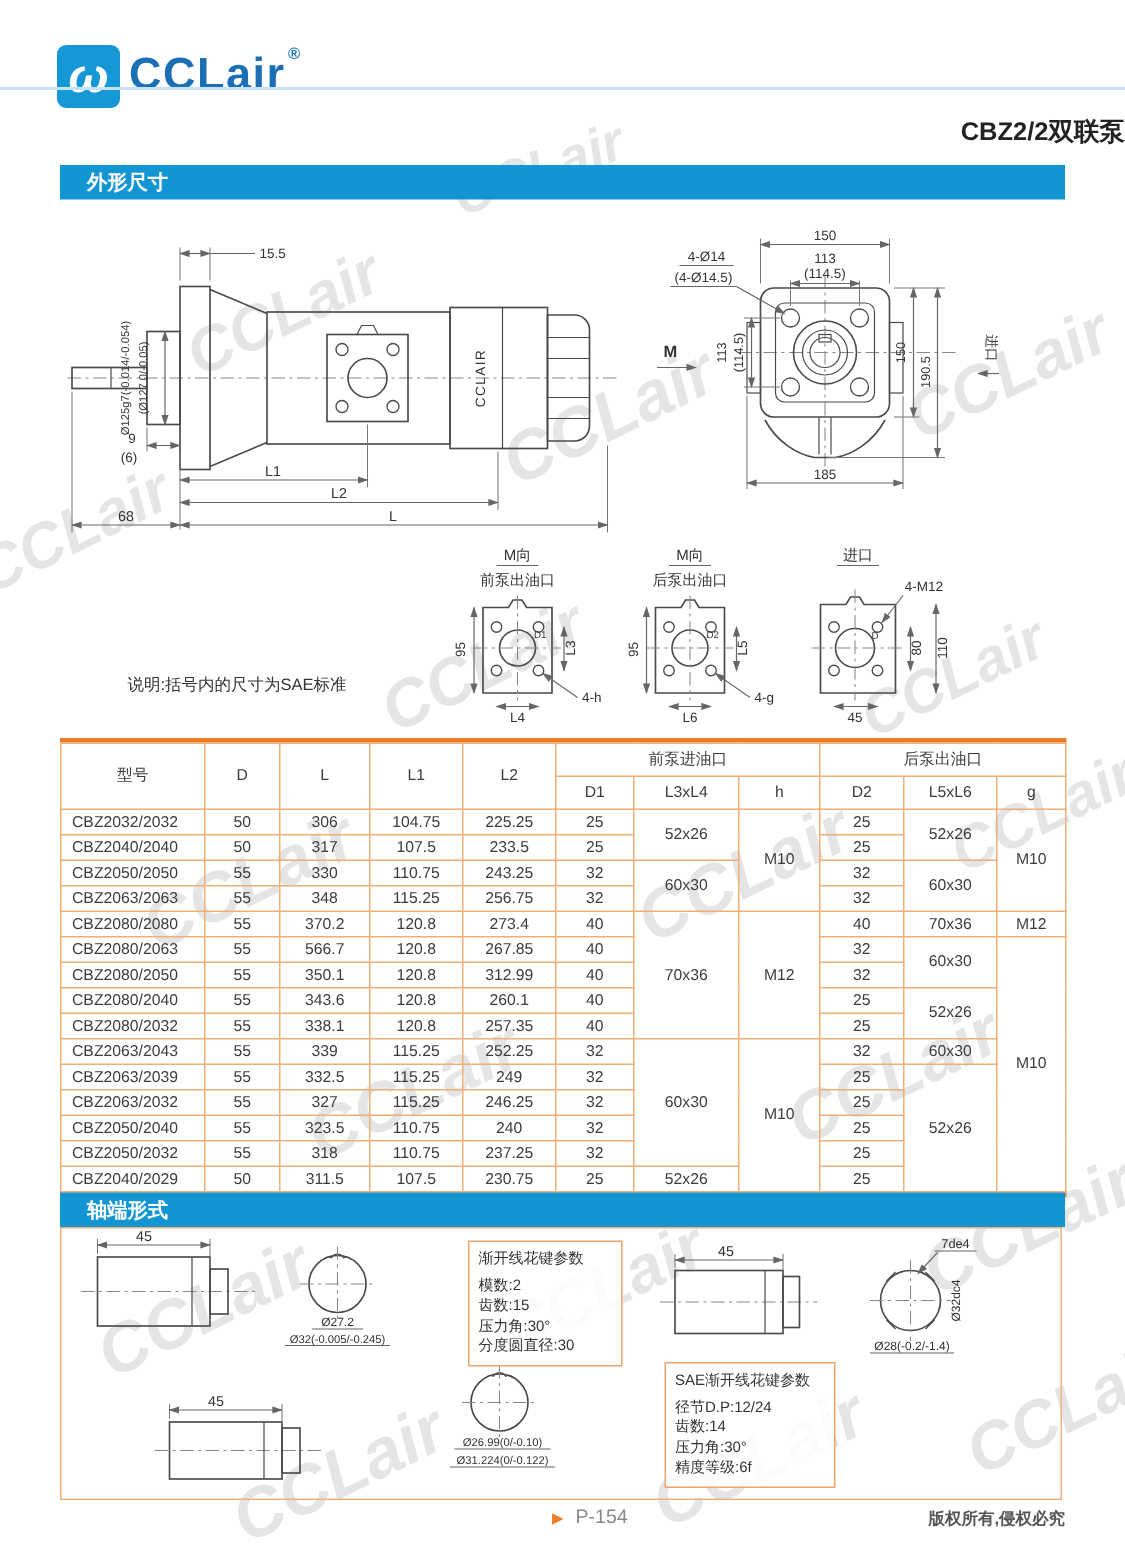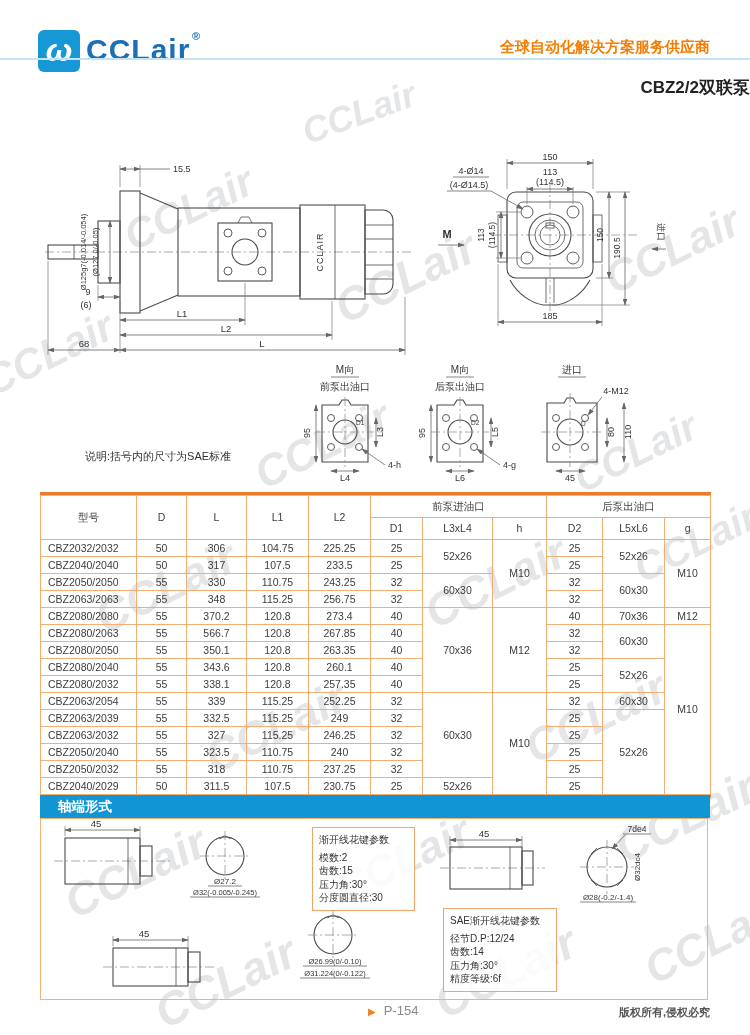--- a/index.html
+++ b/index.html
@@ -55,25 +55,25 @@
 </style>
 </head>
 <body>
 
 <div id="page">
 
   <div class="layer" style="left:0;top:0;width:750px;height:76px;">
     <div id="logo-box"><span>ω</span></div>
     <div id="logo-text">CCLair</div>
     <div id="logo-reg">®</div>
-    <div id="slogan">全球自动化解决方案服务供应商</div>
     <div id="header-divider"></div>
   </div>
 
   <div id="doc-title" class="layer">CBZ2/2双联泵</div>
+  <div id="section1-bar" class="section-bar layer">外形尺寸</div>
 
   <svg class="layer" width="670" height="355" viewBox="0 0 670 355" style="left:40px;top:135px;">
     <defs>
       <marker id="mr" markerWidth="9" markerHeight="8" refX="8" refY="3" orient="auto-start-reverse">
         <path d="M0,0 L9,3 L0,6 z" fill="#666"></path>
       </marker>
     </defs>
 
     <g>
       <line class="cl" x1="5" y1="117" x2="372" y2="117"></line>
@@ -362,21 +362,21 @@
             <td>40</td>
             <td>32</td>
             <td rowspan="2">60x30</td>
             <td rowspan="10">M10</td>
           </tr>
           <tr>
             <td class="model">CBZ2080/2050</td>
             <td>55</td>
             <td>350.1</td>
             <td>120.8</td>
-            <td>263.35</td>
+            <td>312.99</td>
             <td>40</td>
             <td>32</td>
           </tr>
           <tr>
             <td class="model">CBZ2080/2040</td>
             <td>55</td>
             <td>343.6</td>
             <td>120.8</td>
             <td>260.1</td>
             <td>40</td>
@@ -386,21 +386,21 @@
           <tr>
             <td class="model">CBZ2080/2032</td>
             <td>55</td>
             <td>338.1</td>
             <td>120.8</td>
             <td>257.35</td>
             <td>40</td>
             <td>25</td>
           </tr>
           <tr>
-            <td class="model">CBZ2063/2054</td>
+            <td class="model">CBZ2063/2043</td>
             <td>55</td>
             <td>339</td>
             <td>115.25</td>
             <td>252.25</td>
             <td>32</td>
             <td rowspan="5">60x30</td>
             <td rowspan="6">M10</td>
             <td>32</td>
             <td>60x30</td>
           </tr>

